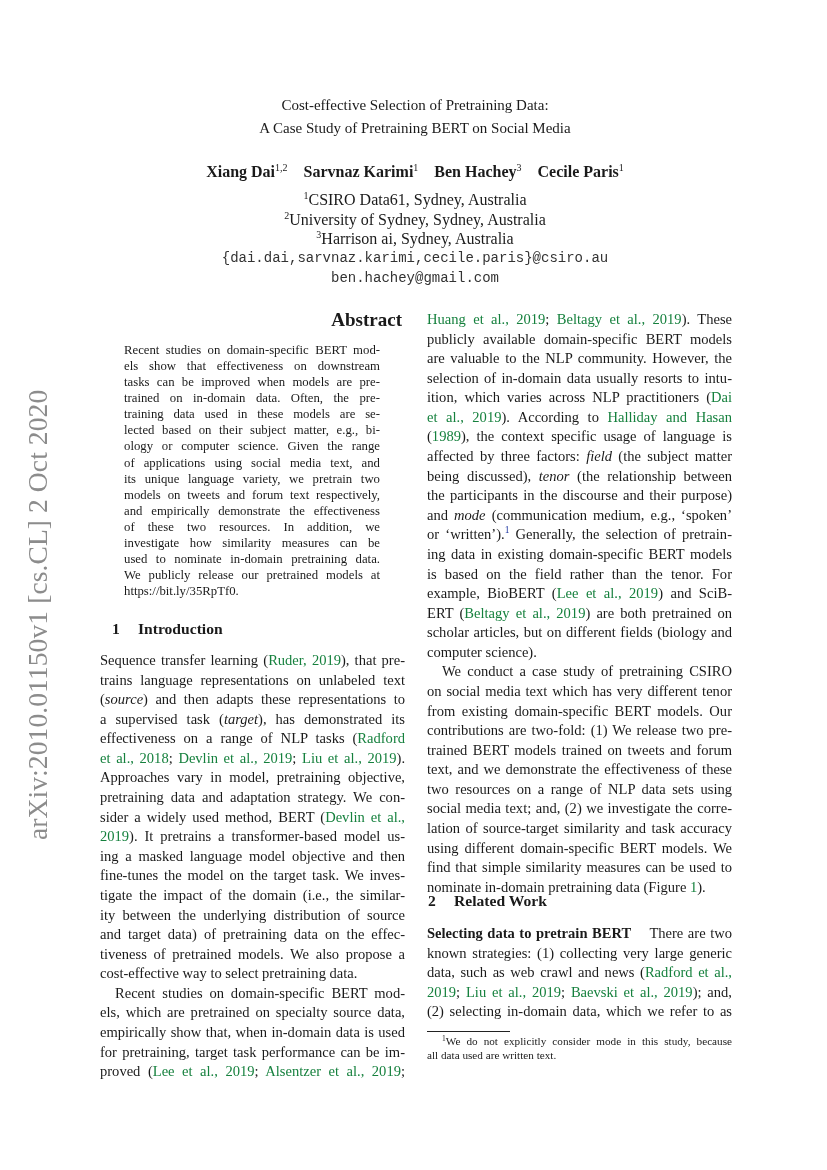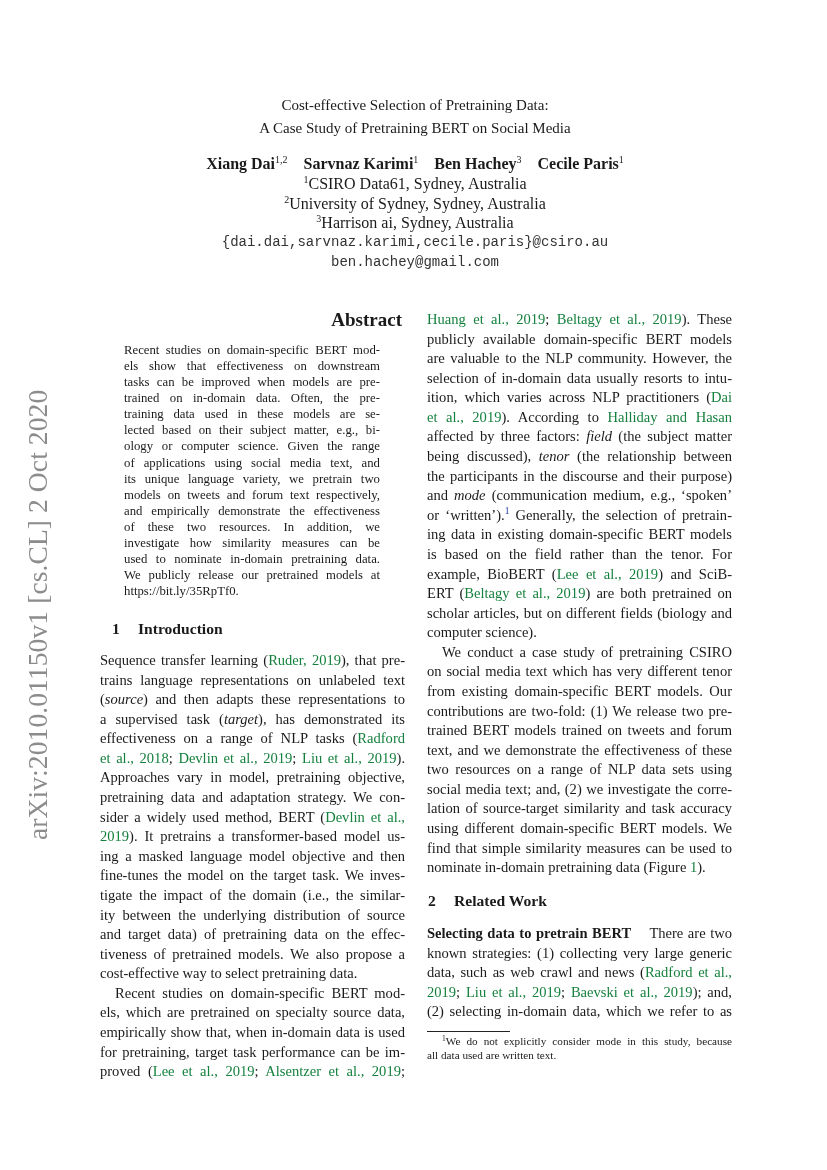--- a/index.html
+++ b/index.html
@@ -7,21 +7,21 @@
          font-family: "Liberation Serif", "DejaVu Serif", serif; color: #1a1a1a; }
   .page { position: absolute; left: 0; top: 0; width: 827px; height: 1170px; }
 
   .arxiv-stamp { position: absolute; left: 22px; top: 840px; transform-origin: 0 0;
                  transform: rotate(-90deg); white-space: nowrap; color: #8c8c8c;
                  font-family: "Liberation Serif", serif; font-size: 27.5px; letter-spacing: 0.1px; }
 
   .title-block { position: absolute; left: 100px; width: 630px; top: 94px; text-align: center; }
   .title-line { font-weight: normal; font-size: 15px; line-height: 23px; }
   .authors { margin-top: 14px; font-size: 16px; line-height: 20px; font-weight: bold; }
-  .authors .author { display: inline-block; margin: 0 6px; }
+  .authors .author { display: inline-block; margin: 8px 6px; }
   .authors sup { font-weight: normal; font-size: 10px; vertical-align: 6px; line-height: 0; }
   .affil { font-size: 16px; line-height: 19.7px; }
   .affil sup { font-size: 10px; vertical-align: 6px; line-height: 0; }
   .email { font-family: "Liberation Mono", "DejaVu Sans Mono", monospace; font-size: 14px; line-height: 19.5px; color: #333; }
 
   .abstract-heading { position: absolute; left: 100px; width: 302px; top: 309px; text-align: right;
                       font-weight: bold; font-size: 19px; }
   .abstract { position: absolute; left: 124px; width: 256px; top: 342px; font-size: 12.75px; line-height: 16.08px; }
 
   .col { position: absolute; width: 305px; font-size: 14.55px; line-height: 19.58px; }
@@ -119,20 +119,21 @@
     <span class="ln"><span>proved (</span><a>Lee et al., 2019</a><span>; </span><a>Alsentzer et al., 2019</a><span>;</span></span>
   </div>
 
   <div class="col col-right" style="top:310px;">
     <span class="ln"><a>Huang et al., 2019</a><span>; </span><a>Beltagy et al., 2019</a><span>).  These</span></span>
     <span class="ln">publicly available domain-specific BERT models</span>
     <span class="ln">are valuable to the NLP community. However, the</span>
     <span class="ln">selection of in-domain data usually resorts to intu-</span>
     <span class="ln"><span>ition, which varies across NLP practitioners (</span><a>Dai</a></span>
     <span class="ln"><a>et al., 2019</a><span>).  According to </span><a>Halliday and Hasan</a></span>
+    <span class="ln"><span>(</span><a>1989</a><span>), the context specific usage of language is</span></span>
     <span class="ln"><span>affected by three factors: </span><i>field</i><span> (the subject matter</span></span>
     <span class="ln"><span>being discussed), </span><i>tenor</i><span> (the relationship between</span></span>
     <span class="ln">the participants in the discourse and their purpose)</span>
     <span class="ln"><span>and </span><i>mode</i><span> (communication medium, e.g., ‘spoken’</span></span>
     <span class="ln"><span>or ‘written’).</span><a class="fnmark">1</a><span> Generally, the selection of pretrain-</span></span>
     <span class="ln">ing data in existing domain-specific BERT models</span>
     <span class="ln">is based on the field rather than the tenor.  For</span>
     <span class="ln"><span>example, BioBERT (</span><a>Lee et al., 2019</a><span>) and SciB-</span></span>
     <span class="ln"><span>ERT (</span><a>Beltagy et al., 2019</a><span>) are both pretrained on</span></span>
     <span class="ln">scholar articles, but on different fields (biology and</span>

